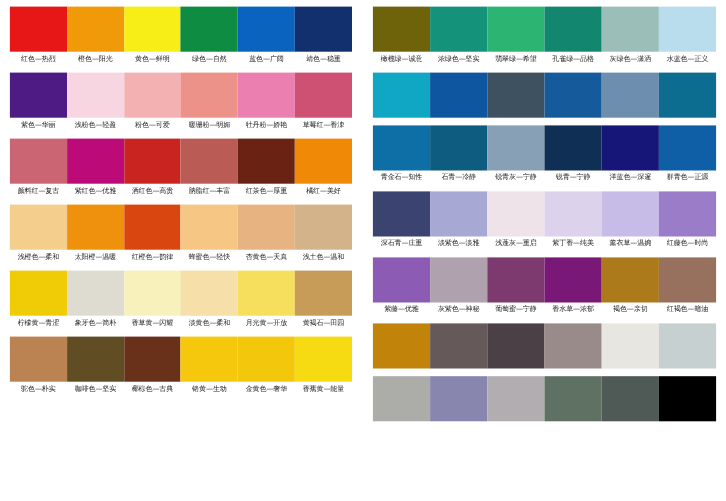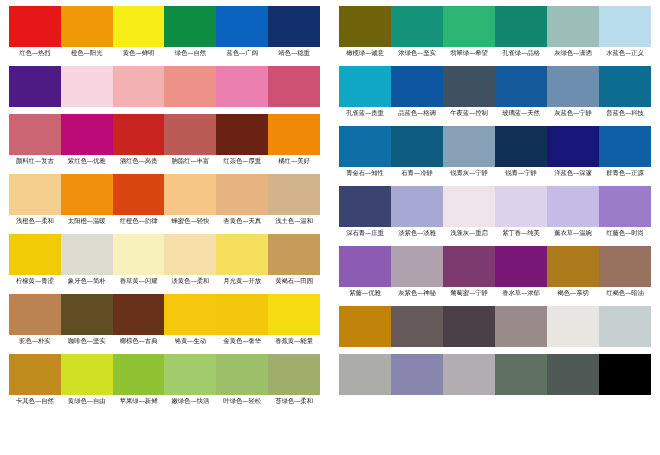--- a/index.html
+++ b/index.html
@@ -93,20 +93,28 @@
       </div>
       <div class="row">
         <div class="swatch-strip">
           <div class="swatch" style="background: rgb(78, 26, 132);"></div>
           <div class="swatch" style="background: rgb(247, 214, 226);"></div>
           <div class="swatch" style="background: rgb(243, 177, 177);"></div>
           <div class="swatch" style="background: rgb(236, 146, 136);"></div>
           <div class="swatch" style="background: rgb(235, 127, 176);"></div>
           <div class="swatch" style="background: rgb(206, 80, 115);"></div>
         </div>
+        <div class="label-strip">
+          <div class="label">紫色—华丽</div>
+          <div class="label">浅粉色—轻盈</div>
+          <div class="label">粉色—可爱</div>
+          <div class="label">暖珊粉—明媚</div>
+          <div class="label">牡丹粉—娇艳</div>
+          <div class="label">草莓红—香洓</div>
+        </div>
       </div>
       <div class="row">
         <div class="swatch-strip">
           <div class="swatch" style="background: rgb(203, 101, 116);"></div>
           <div class="swatch" style="background: rgb(188, 11, 120);"></div>
           <div class="swatch" style="background: rgb(201, 36, 32);"></div>
           <div class="swatch" style="background: rgb(187, 91, 85);"></div>
           <div class="swatch" style="background: rgb(106, 35, 19);"></div>
           <div class="swatch" style="background: rgb(240, 138, 6);"></div>
         </div>
@@ -166,38 +174,20 @@
         </div>
         <div class="label-strip">
           <div class="label">驼色—朴实</div>
           <div class="label">咖啡色—坚实</div>
           <div class="label">椰棕色—古典</div>
           <div class="label">铬黄—生动</div>
           <div class="label">金黄色—奢华</div>
           <div class="label">香蕉黄—能量</div>
         </div>
       </div>
-      <div class="row">
-        <div class="swatch-strip">
-          <div class="swatch" style="background: rgb(192, 140, 29);"></div>
-          <div class="swatch" style="background: rgb(210, 224, 35);"></div>
-          <div class="swatch" style="background: rgb(143, 195, 51);"></div>
-          <div class="swatch" style="background: rgb(160, 204, 108);"></div>
-          <div class="swatch" style="background: rgb(156, 192, 106);"></div>
-          <div class="swatch" style="background: rgb(160, 174, 108);"></div>
-        </div>
-        <div class="label-strip">
-          <div class="label">卡其色—自然</div>
-          <div class="label">黄绿色—自由</div>
-          <div class="label">苹果绿—新鲜</div>
-          <div class="label">嫩绿色—快活</div>
-          <div class="label">叶绿色—轻松</div>
-          <div class="label">苔绿色—柔和</div>
-        </div>
-      </div>
     </div>
   <div class="panel panel-right">
       <div class="row">
         <div class="swatch-strip">
           <div class="swatch" style="background: rgb(110, 99, 11);"></div>
           <div class="swatch" style="background: rgb(20, 147, 122);"></div>
           <div class="swatch" style="background: rgb(43, 180, 114);"></div>
           <div class="swatch" style="background: rgb(19, 134, 111);"></div>
           <div class="swatch" style="background: rgb(155, 191, 184);"></div>
           <div class="swatch" style="background: rgb(185, 221, 236);"></div>
@@ -213,28 +203,20 @@
       </div>
       <div class="row">
         <div class="swatch-strip">
           <div class="swatch" style="background: rgb(15, 167, 196);"></div>
           <div class="swatch" style="background: rgb(15, 86, 160);"></div>
           <div class="swatch" style="background: rgb(62, 81, 97);"></div>
           <div class="swatch" style="background: rgb(21, 91, 156);"></div>
           <div class="swatch" style="background: rgb(110, 142, 176);"></div>
           <div class="swatch" style="background: rgb(13, 109, 145);"></div>
         </div>
-        <div class="label-strip">
-          <div class="label">孔雀蓝—贵重</div>
-          <div class="label">品蓝色—格调</div>
-          <div class="label">午夜蓝—控制</div>
-          <div class="label">玻璃蓝—天然</div>
-          <div class="label">灰蓝色—宁静</div>
-          <div class="label">普蓝色—科技</div>
-        </div>
       </div>
       <div class="row">
         <div class="swatch-strip">
           <div class="swatch" style="background: rgb(14, 111, 167);"></div>
           <div class="swatch" style="background: rgb(14, 92, 128);"></div>
           <div class="swatch" style="background: rgb(135, 160, 181);"></div>
           <div class="swatch" style="background: rgb(16, 47, 85);"></div>
           <div class="swatch" style="background: rgb(22, 22, 120);"></div>
           <div class="swatch" style="background: rgb(15, 95, 166);"></div>
         </div>

